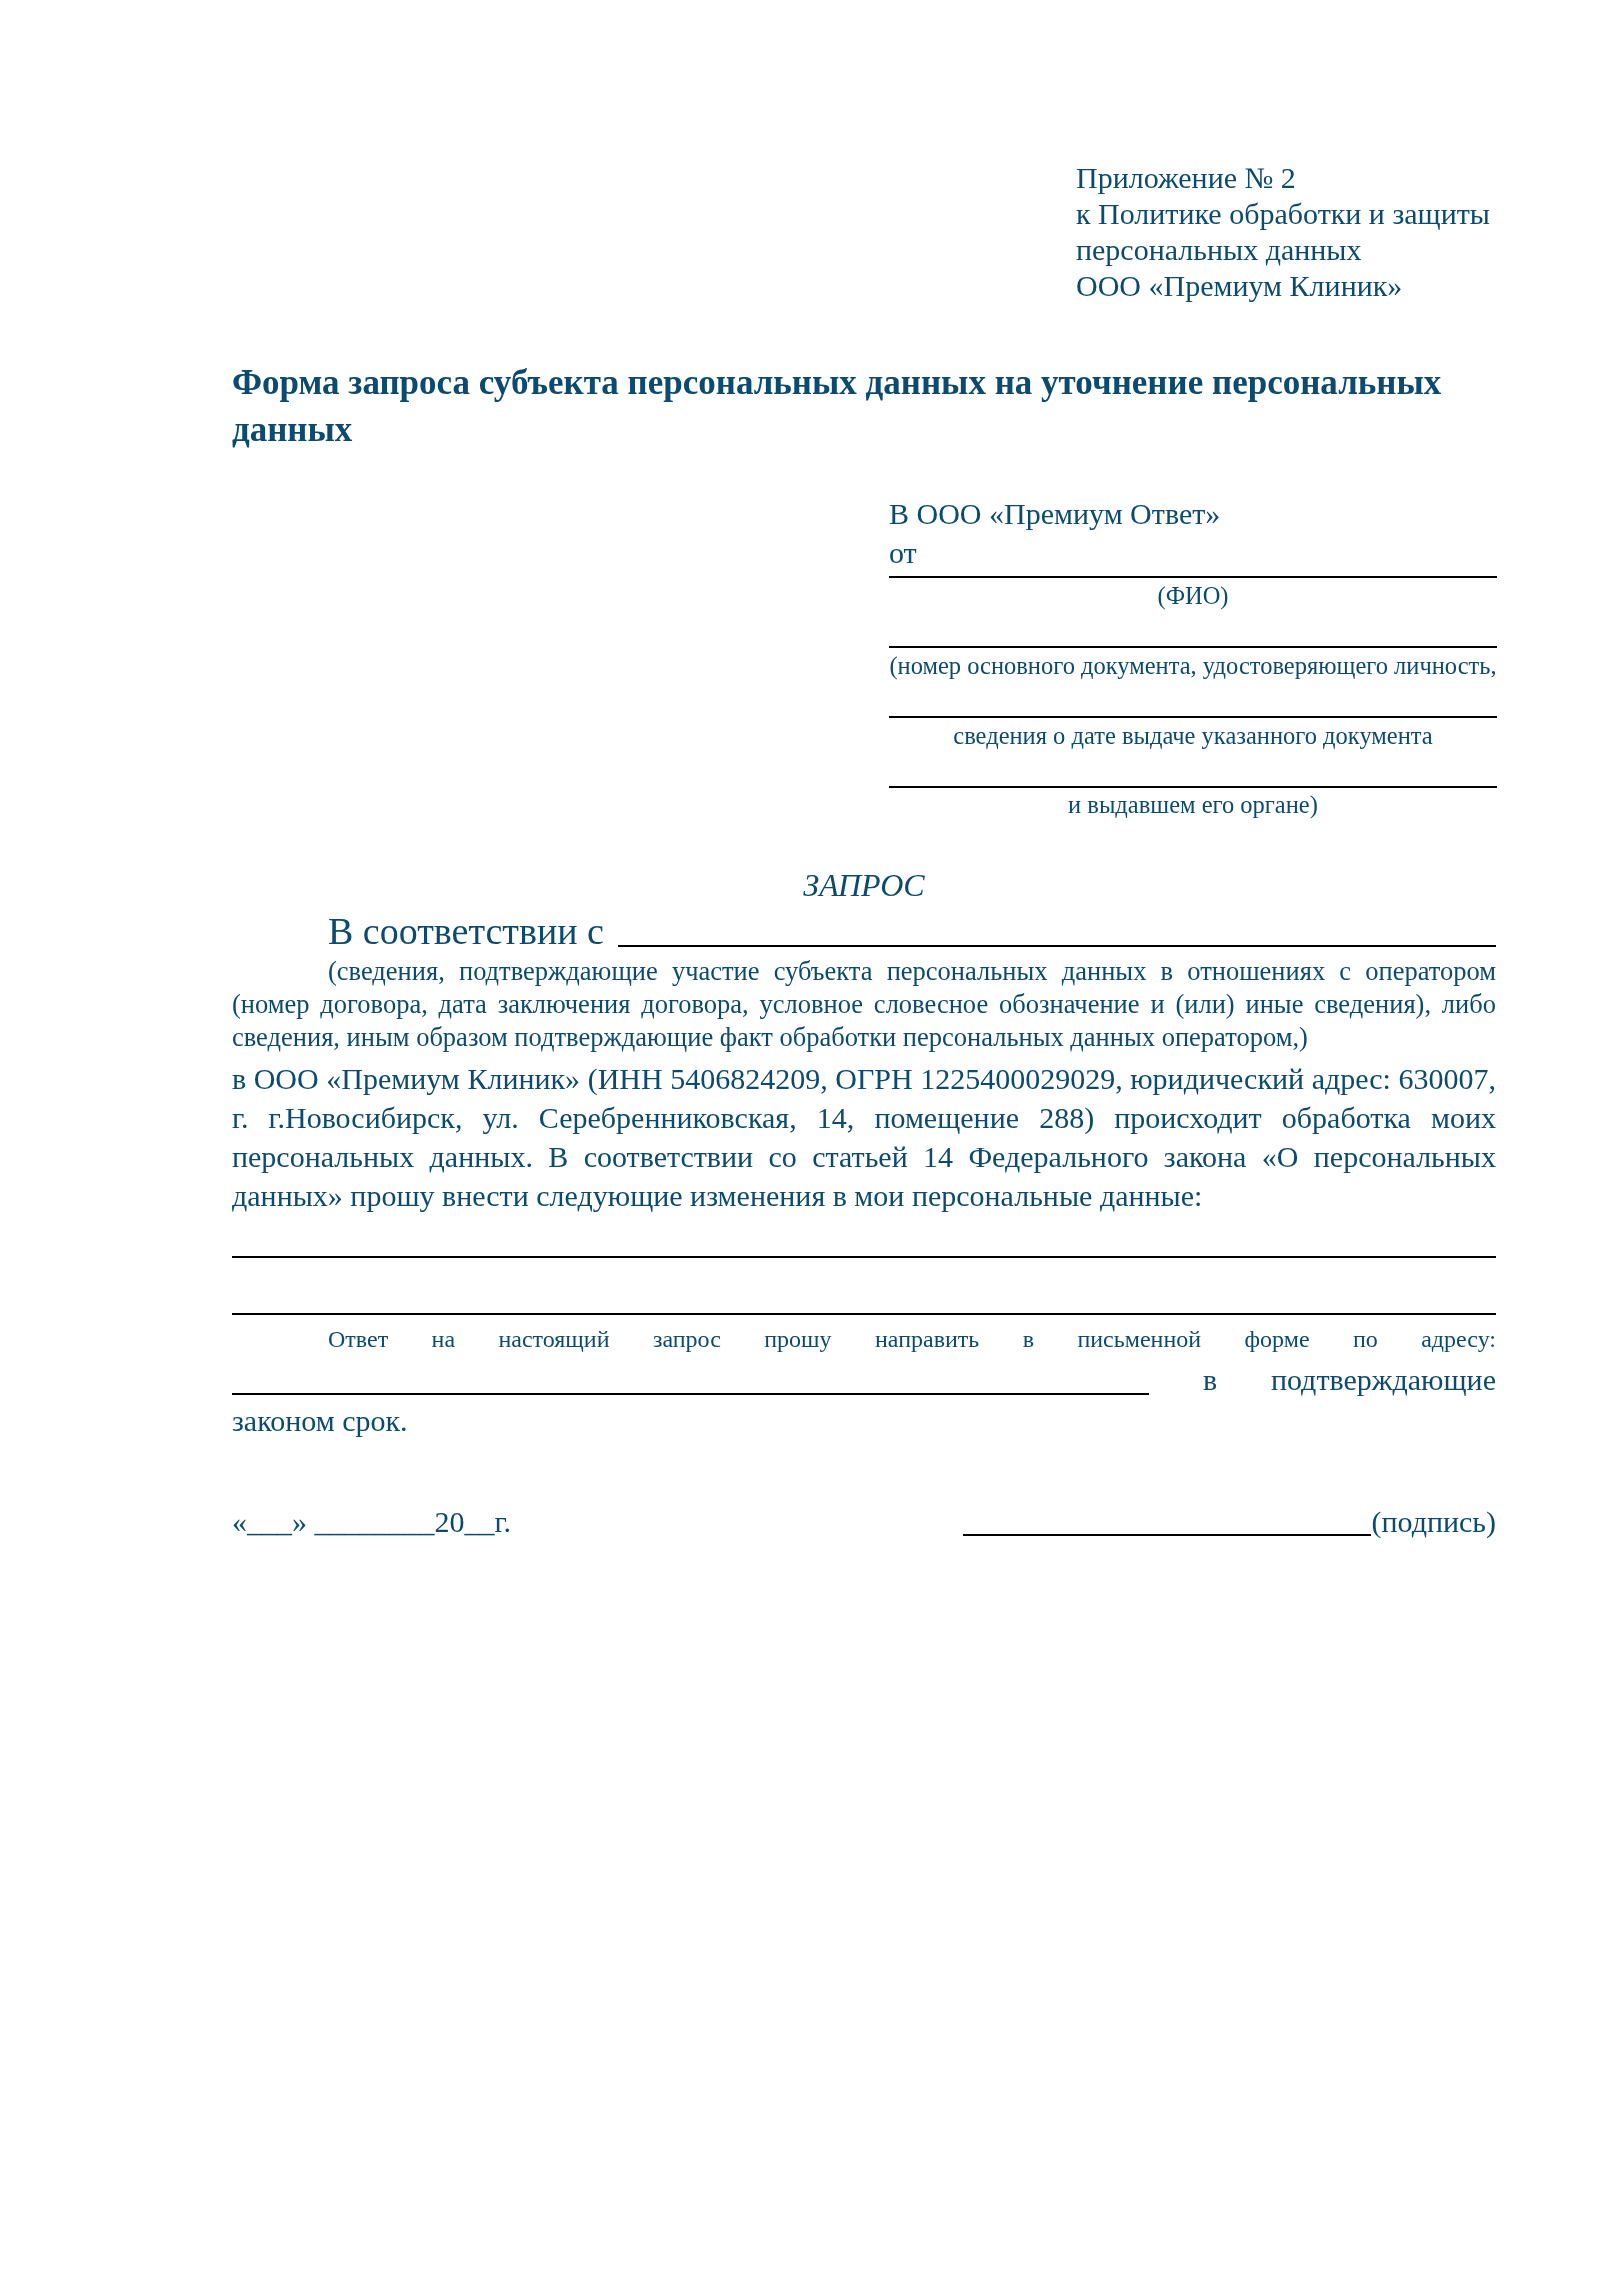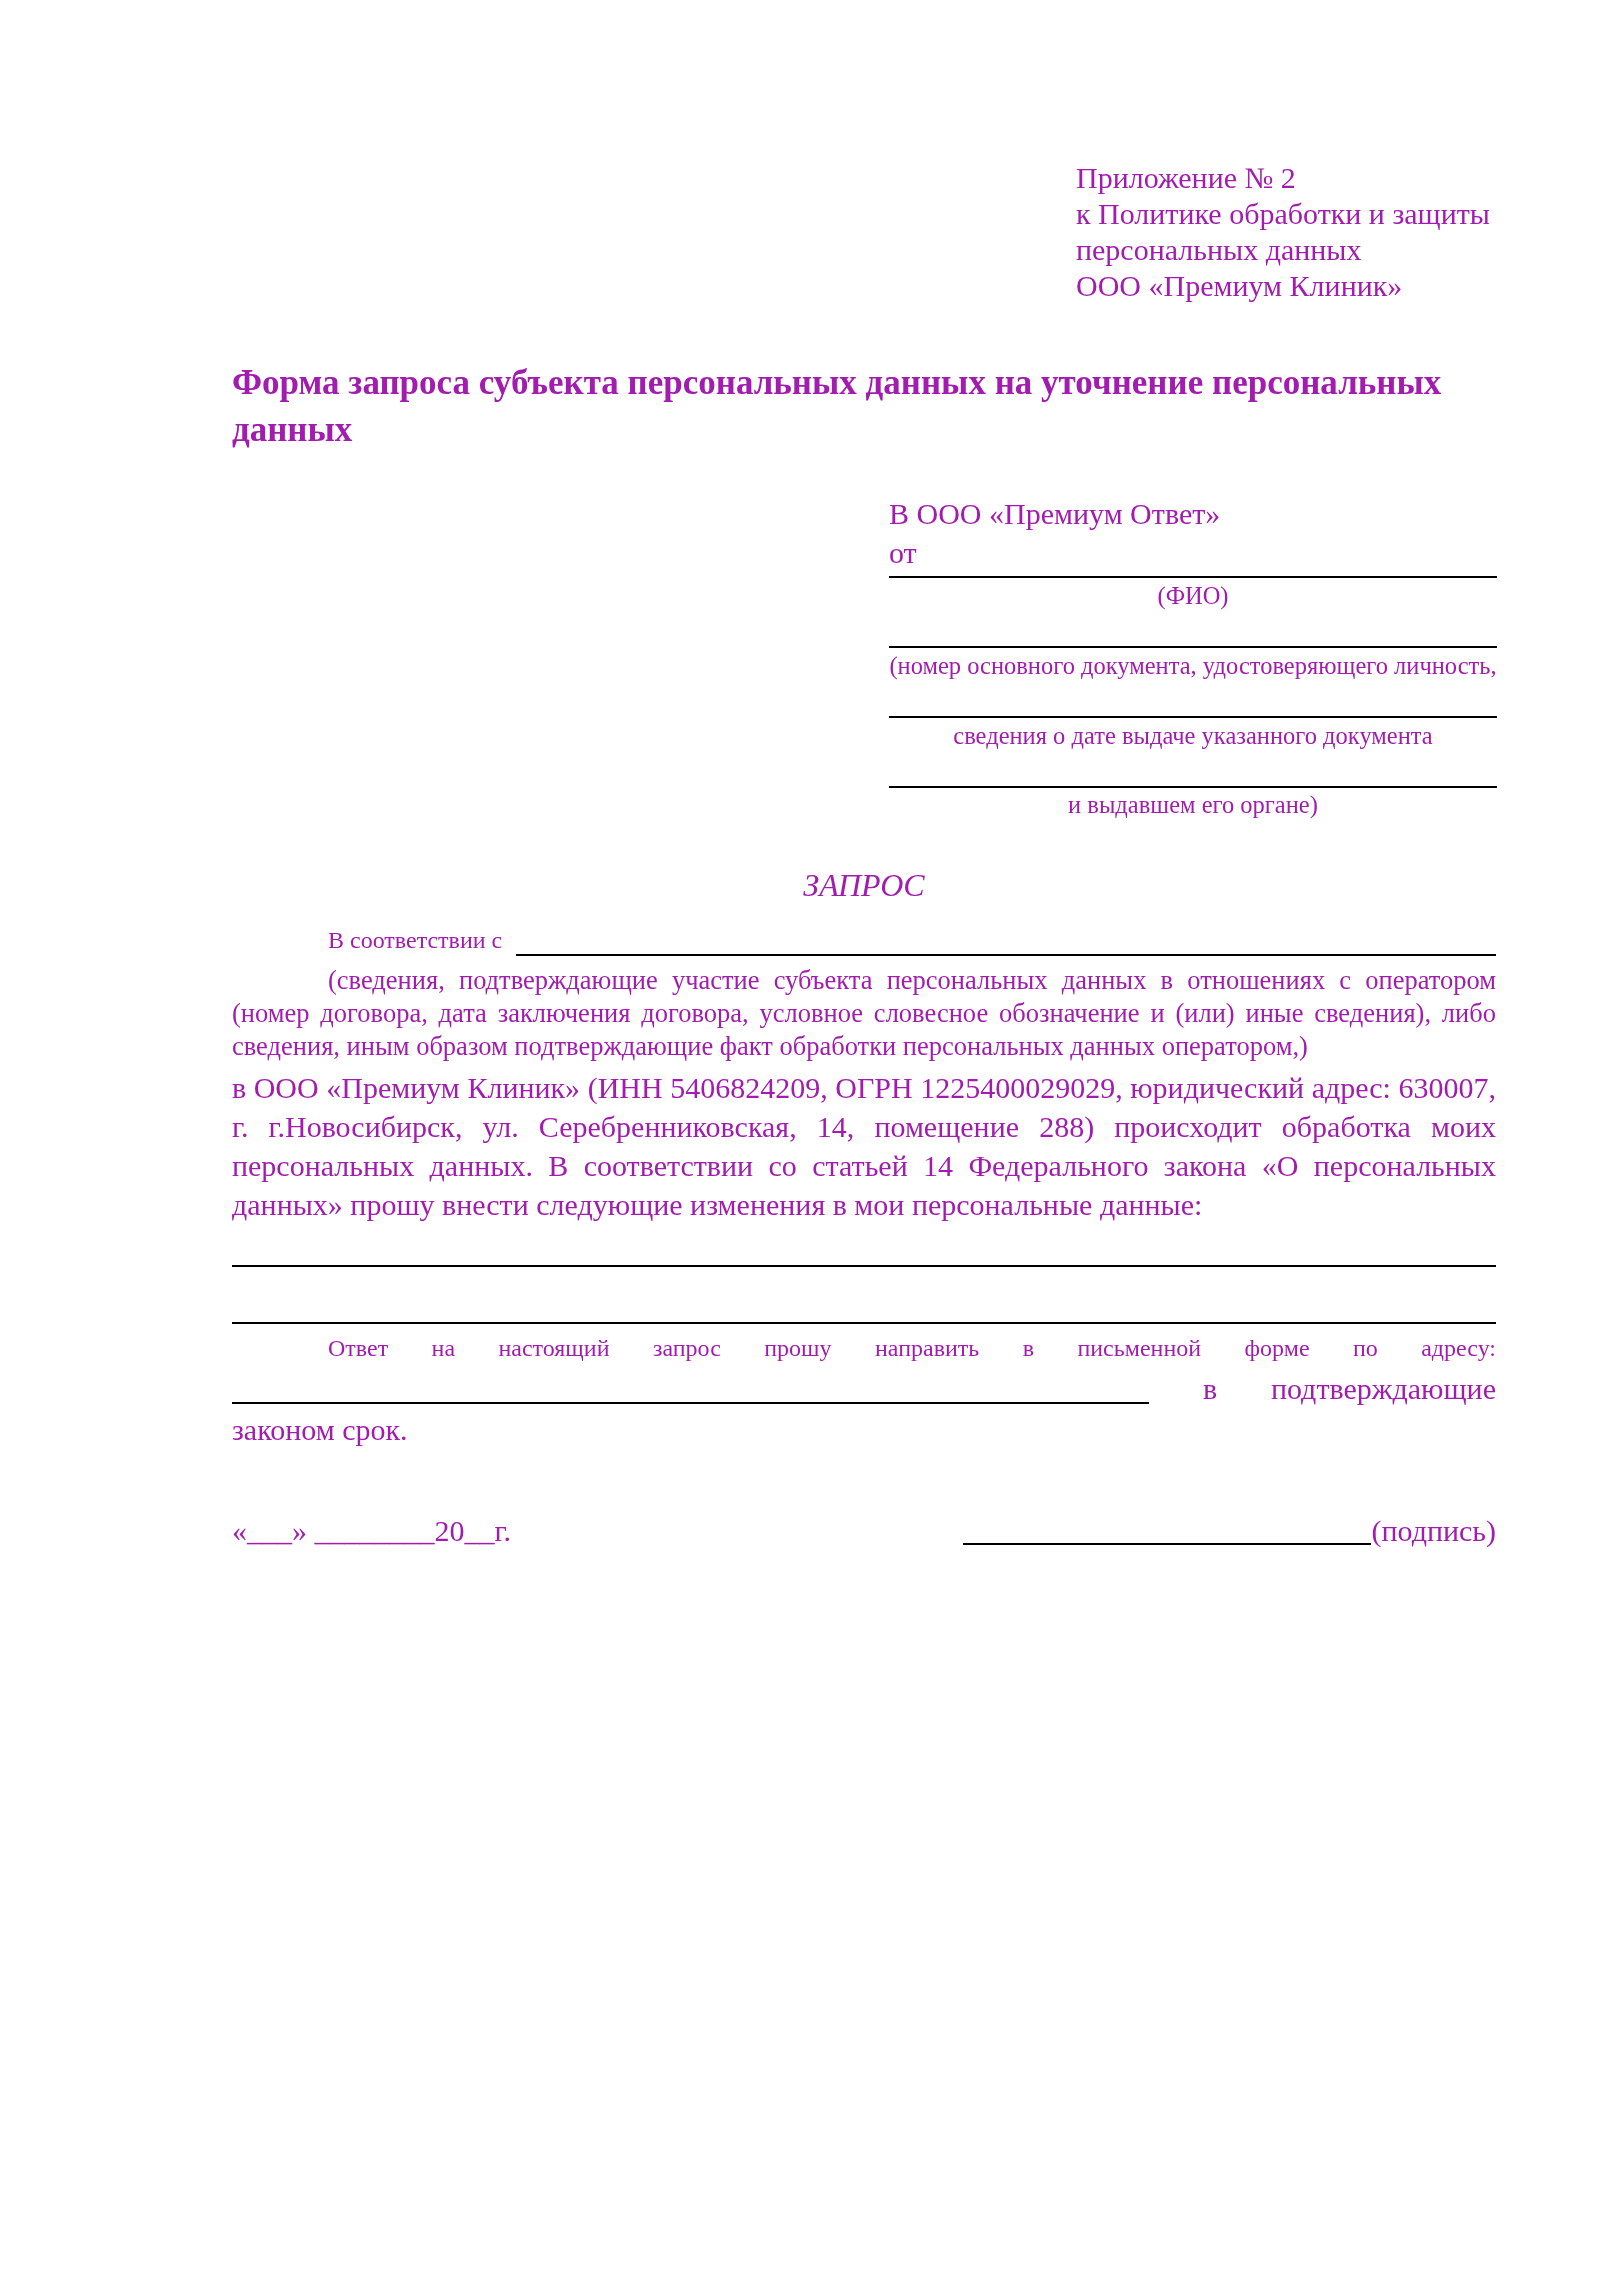--- a/index.html
+++ b/index.html
@@ -5,21 +5,21 @@
   html, body {
     margin: 0;
     padding: 0;
     background: #ffffff;
   }
   .page {
     position: relative;
     width: 1621px;
     height: 2294px;
     background: #ffffff;
-    color: #a21caf;
+    color: #0c4a6e;
     font-family: "Liberation Serif", "DejaVu Serif", serif;
     overflow: hidden;
   }
   .content {
     position: absolute;
     left: 232px;
     top: 160px;
     width: 1264px;
   }
 
@@ -62,24 +62,24 @@
 
   
   .request-heading {
     margin-top: 47px;
     font-size: 32px;
     line-height: 39px;
     text-align: center;
     font-style: italic;
   }
   .intro-row {
-    margin-top: 16px;
-    display: flex;
-    align-items: flex-end;
-    font-size: 24px;
+    margin-top: 7px;
+    display: flex;
+    align-items: flex-end;
+    font-size: 38px;
     line-height: 39px;
   }
   .intro-prefix {
     margin-left: 96px;
     white-space: nowrap;
   }
   .intro-fill {
     flex: 1;
     border-bottom: 2.9px solid #000;
     margin-left: 13.7px;

